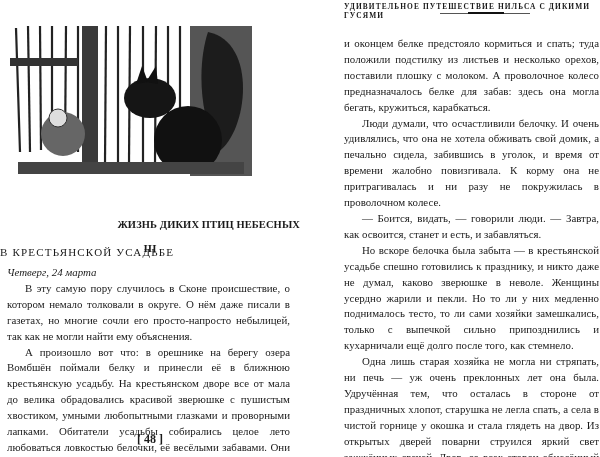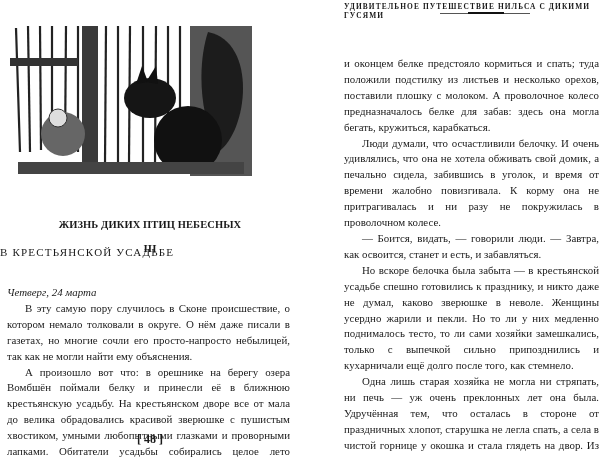--- a/index.html
+++ b/index.html
@@ -4,29 +4,29 @@
 <style>
   html, body { margin: 0; padding: 0; background: #ffffff; }
   body { width: 600px; height: 457px; position: relative; overflow: hidden;
          font-family: "Liberation Serif", "DejaVu Serif", serif; color: #1a1a1a; }
   .page { position: absolute; top: 0; height: 457px; }
   .left { left: 0; width: 300px; }
   .right { left: 300px; width: 300px; }
   .illus { position: absolute; left: 8px; top: 22px; width: 246px; height: 162px; }
   .chapnum { position: absolute; left: 0; width: 300px; top: 202px; text-align: center;
              font-weight: bold; font-size: 11px; margin-top: 40px; }
-  .chaptitle { position: absolute; left: 0; width: 300px; top: 219px; text-align: center;
+  .chaptitle { position: absolute; left: 0; width: 300px; top: 219px; text-align: right;
                font-weight: bold; font-size: 10.5px; letter-spacing: 0.1px; }
   .subtitle { position: absolute; left: 0; width: 300px; top: 246px; text-align: left;
               font-size: 11px; letter-spacing: 1.2px; }
   .text { position: absolute; font-size: 10.9px; line-height: 15.9px; text-align: justify; }
   .left .text { left: 7px; width: 283px; top: 265px; }
   .right .text { left: 44px; width: 255px; top: 36px; }
   .text p { margin: 0; text-indent: 18px; }
-  .text p.noind { text-indent: 0; margin-top: 20px; }
+  .text p.noind { text-indent: 0; }
   .date { font-style: italic; font-family: Liberation Serif, serif; }
   .folio { position: absolute; bottom: 10px; width: 100%; text-align: center; font-size: 12px; font-weight: bold; }
   .left .folio { left: 0; width: 300px; }
   .right .folio { left: 0; width: 300px; }
   .runhead { position: absolute; top: 2px; left: 44px; width: 255px; text-align: left;
              font-size: 7.4px; font-weight: bold; letter-spacing: 1.1px; }
   .rule { position: absolute; top: 13px; left: 440px; width: 90px; height: 1px; background: #555; }
   .rule::after { content: ""; position: absolute; left: 28px; top: -1px; width: 36px; height: 2px; background: #111; }
 </style>
 </head>

